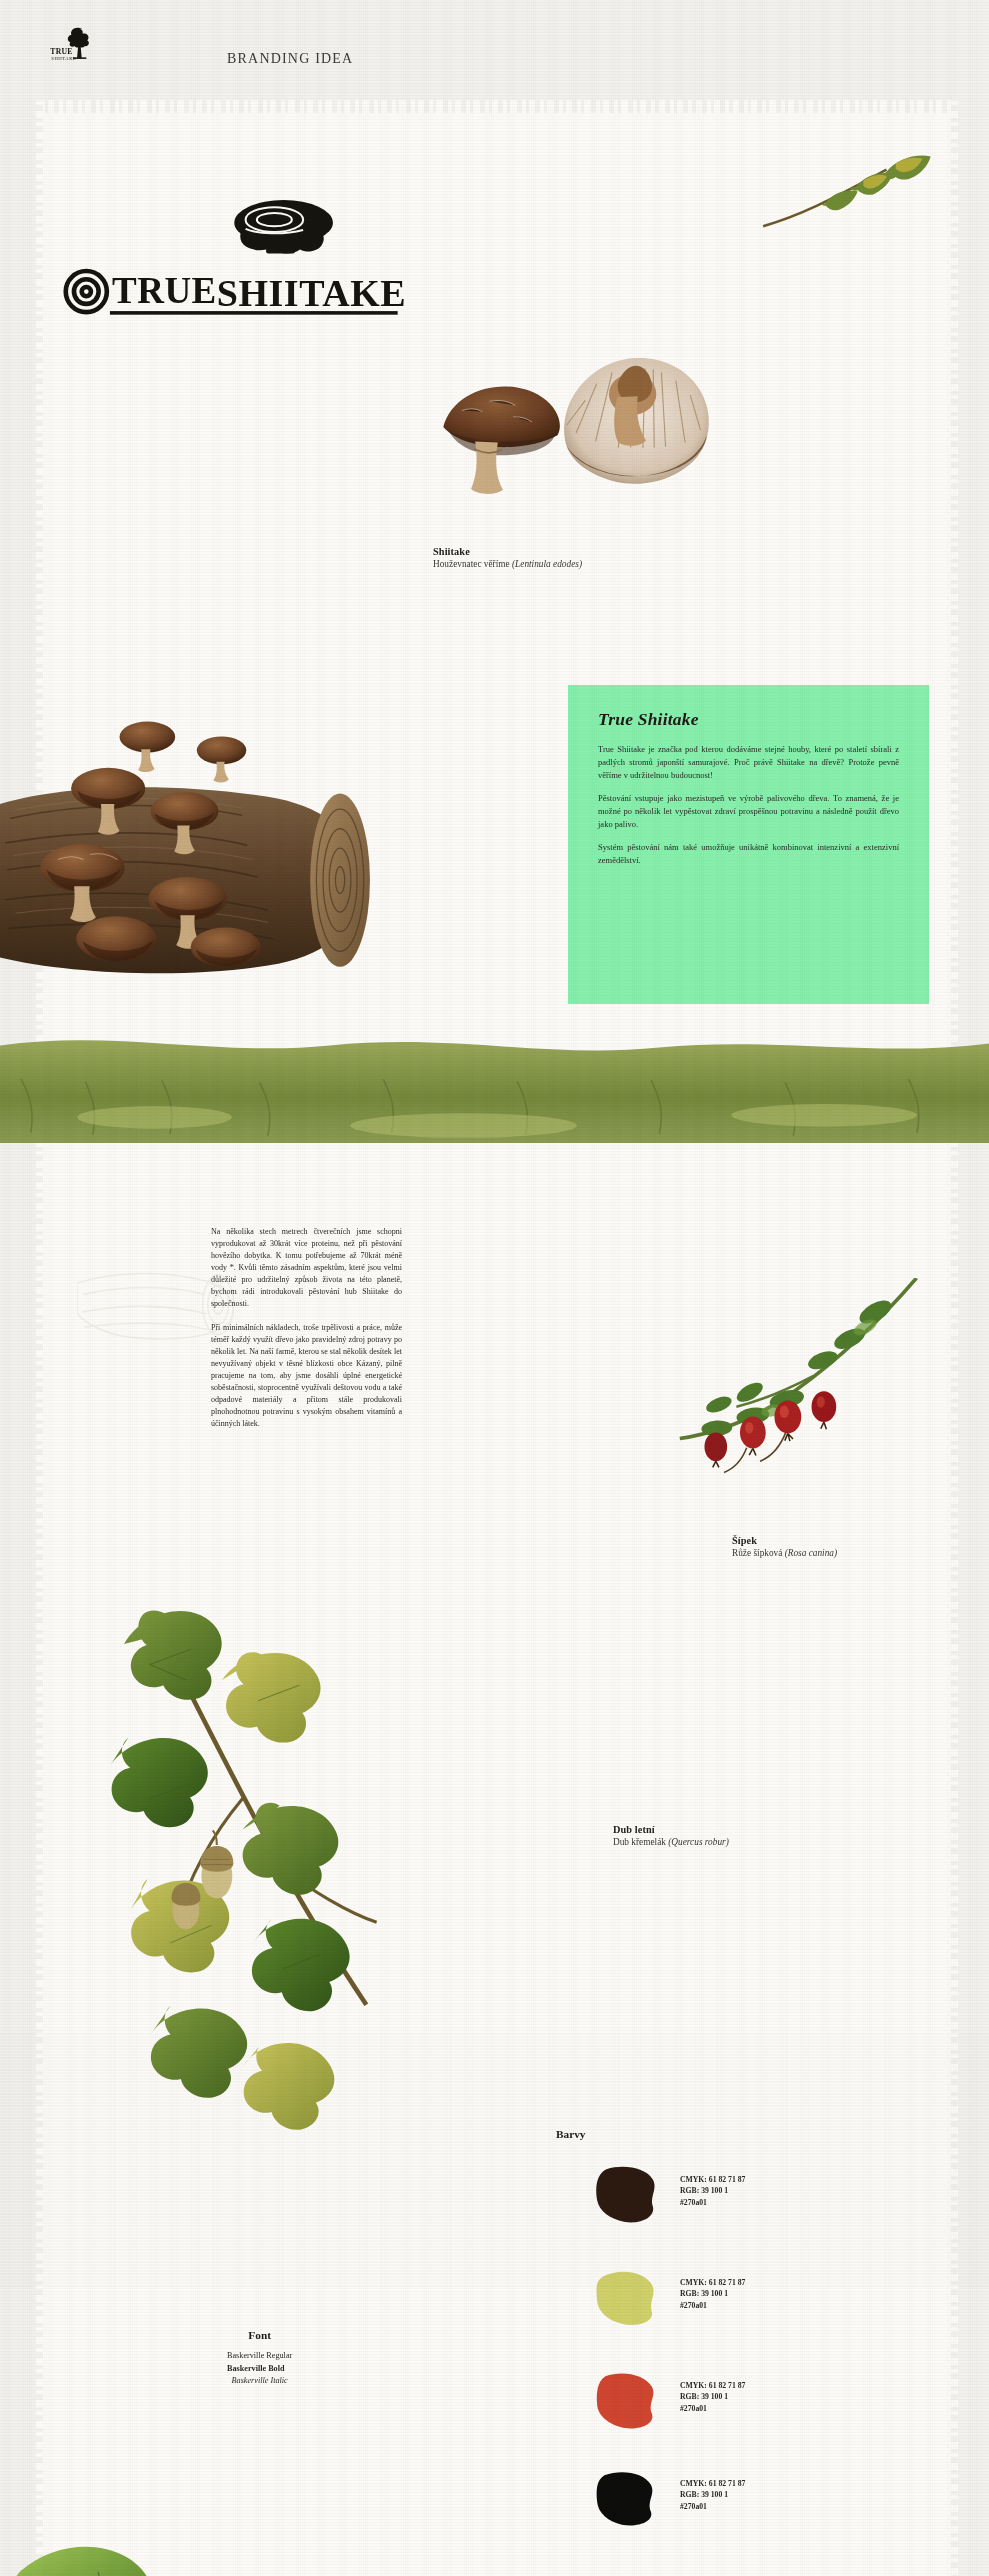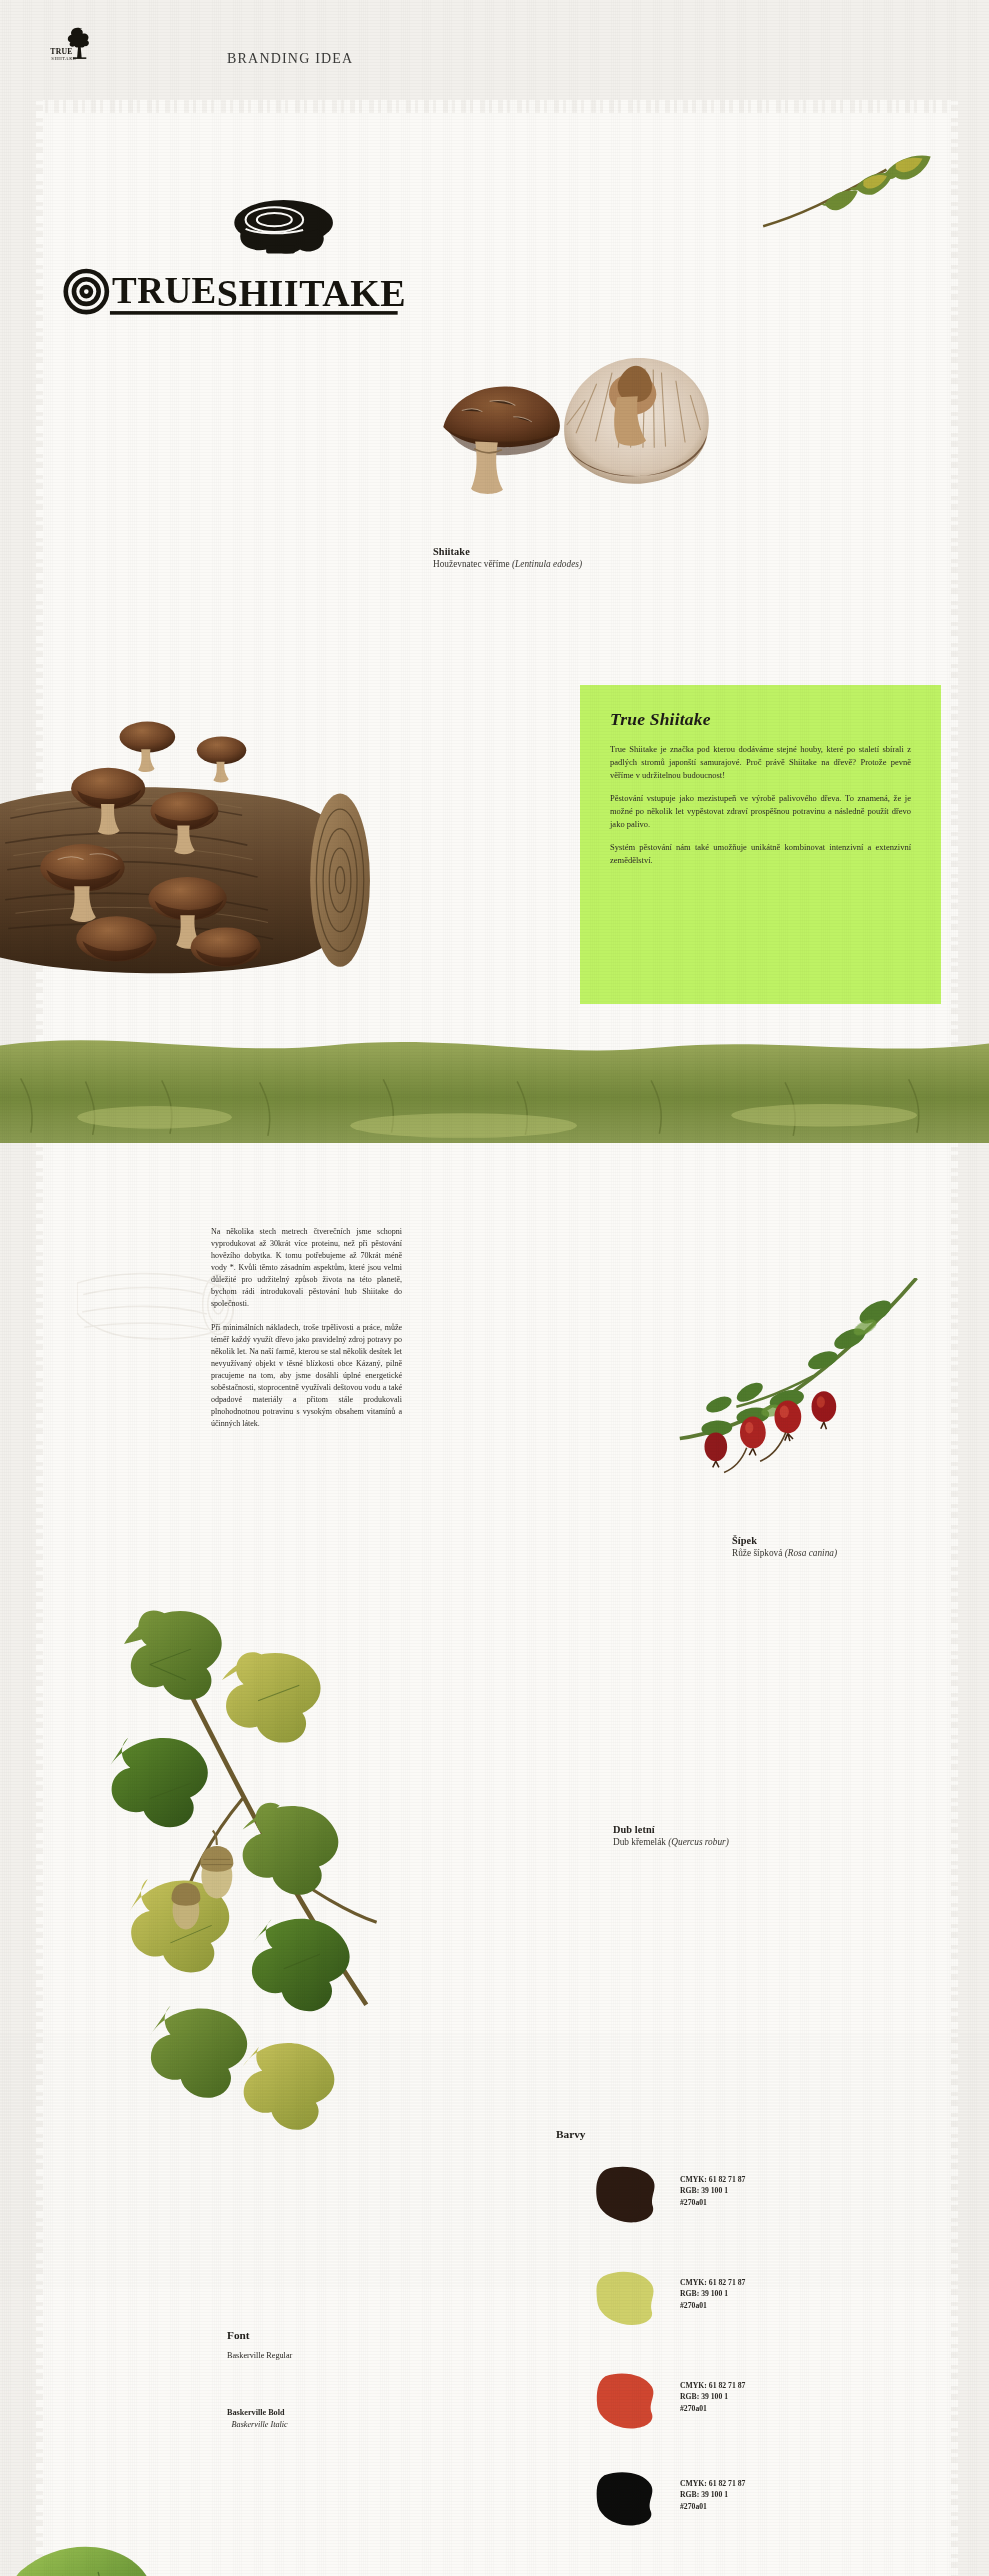--- a/index.html
+++ b/index.html
@@ -129,23 +129,23 @@
   }
   .grass-band {
     position: absolute;
     left: 0px; top: 1025px;
     width: 989px; height: 118px;
     z-index: 9;
   }
 
   .infobox {
     position: absolute;
-    left: 580px; top: 685px;
+    left: 568px; top: 685px;
     width: 361px; height: 319px;
-    background: #bef264;
+    background: #86efac;
     z-index: 14;
     padding: 24px 30px 0 30px;
     box-sizing: border-box;
   }
   .infobox h2 {
     margin: 0 0 13.4px 0;
     font-family: "Liberation Serif", serif;
     font-style: italic;
     font-weight: bold;
     font-size: 17.5px;
@@ -233,28 +233,29 @@
     position: absolute;
     left: 227px; top: 2329px;
     z-index: 20;
   }
   .font-block .fb-title {
     font-family: "Liberation Serif", serif;
     font-weight: bold;
     font-size: 11.3px;
     color: #201e1a;
     margin-bottom: 9.3px;
+    text-align: center;
   }
   .font-block .fb-item {
     font-family: "Liberation Serif", serif;
     font-size: 8.2px;
     color: #2b2925;
     line-height: 1.5;
   }
-  .fb-bold { font-weight: bold; margin-top: 44px; }
+  .fb-bold { font-weight: bold; }
   .fb-italic { font-style: italic; text-align: center; }
 
   
   .raspberry {
     position: absolute;
     left: 0px; top: 2509px;
     width: 464px; height: 515px;
     z-index: 11;
   }
 

